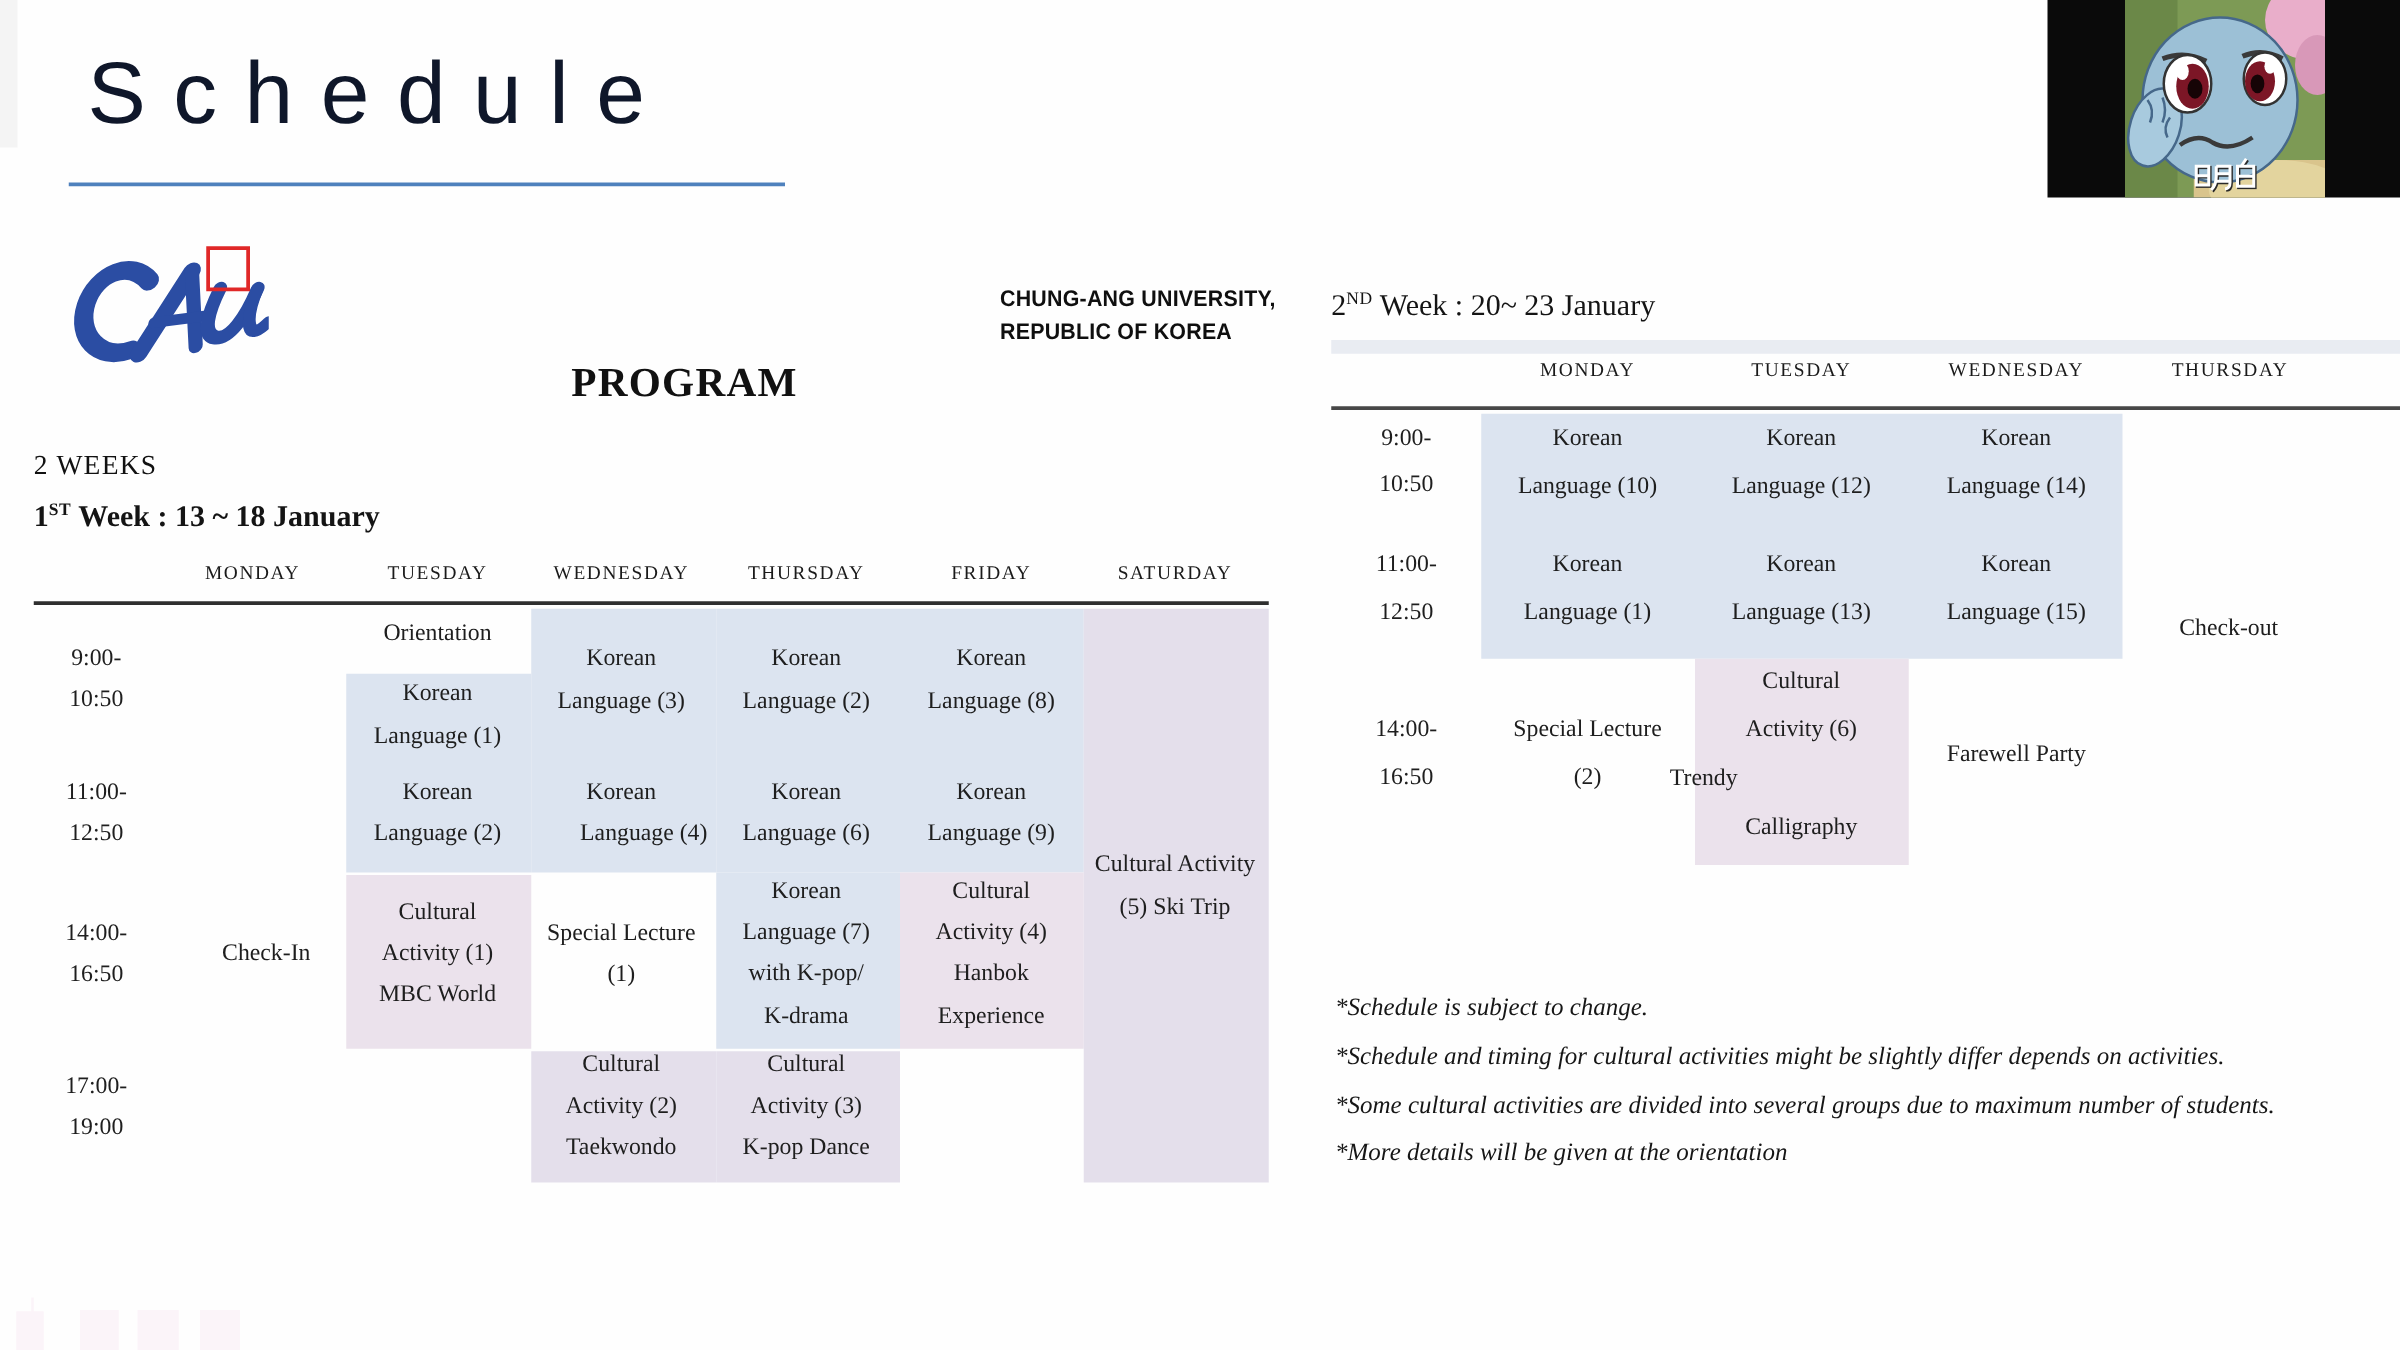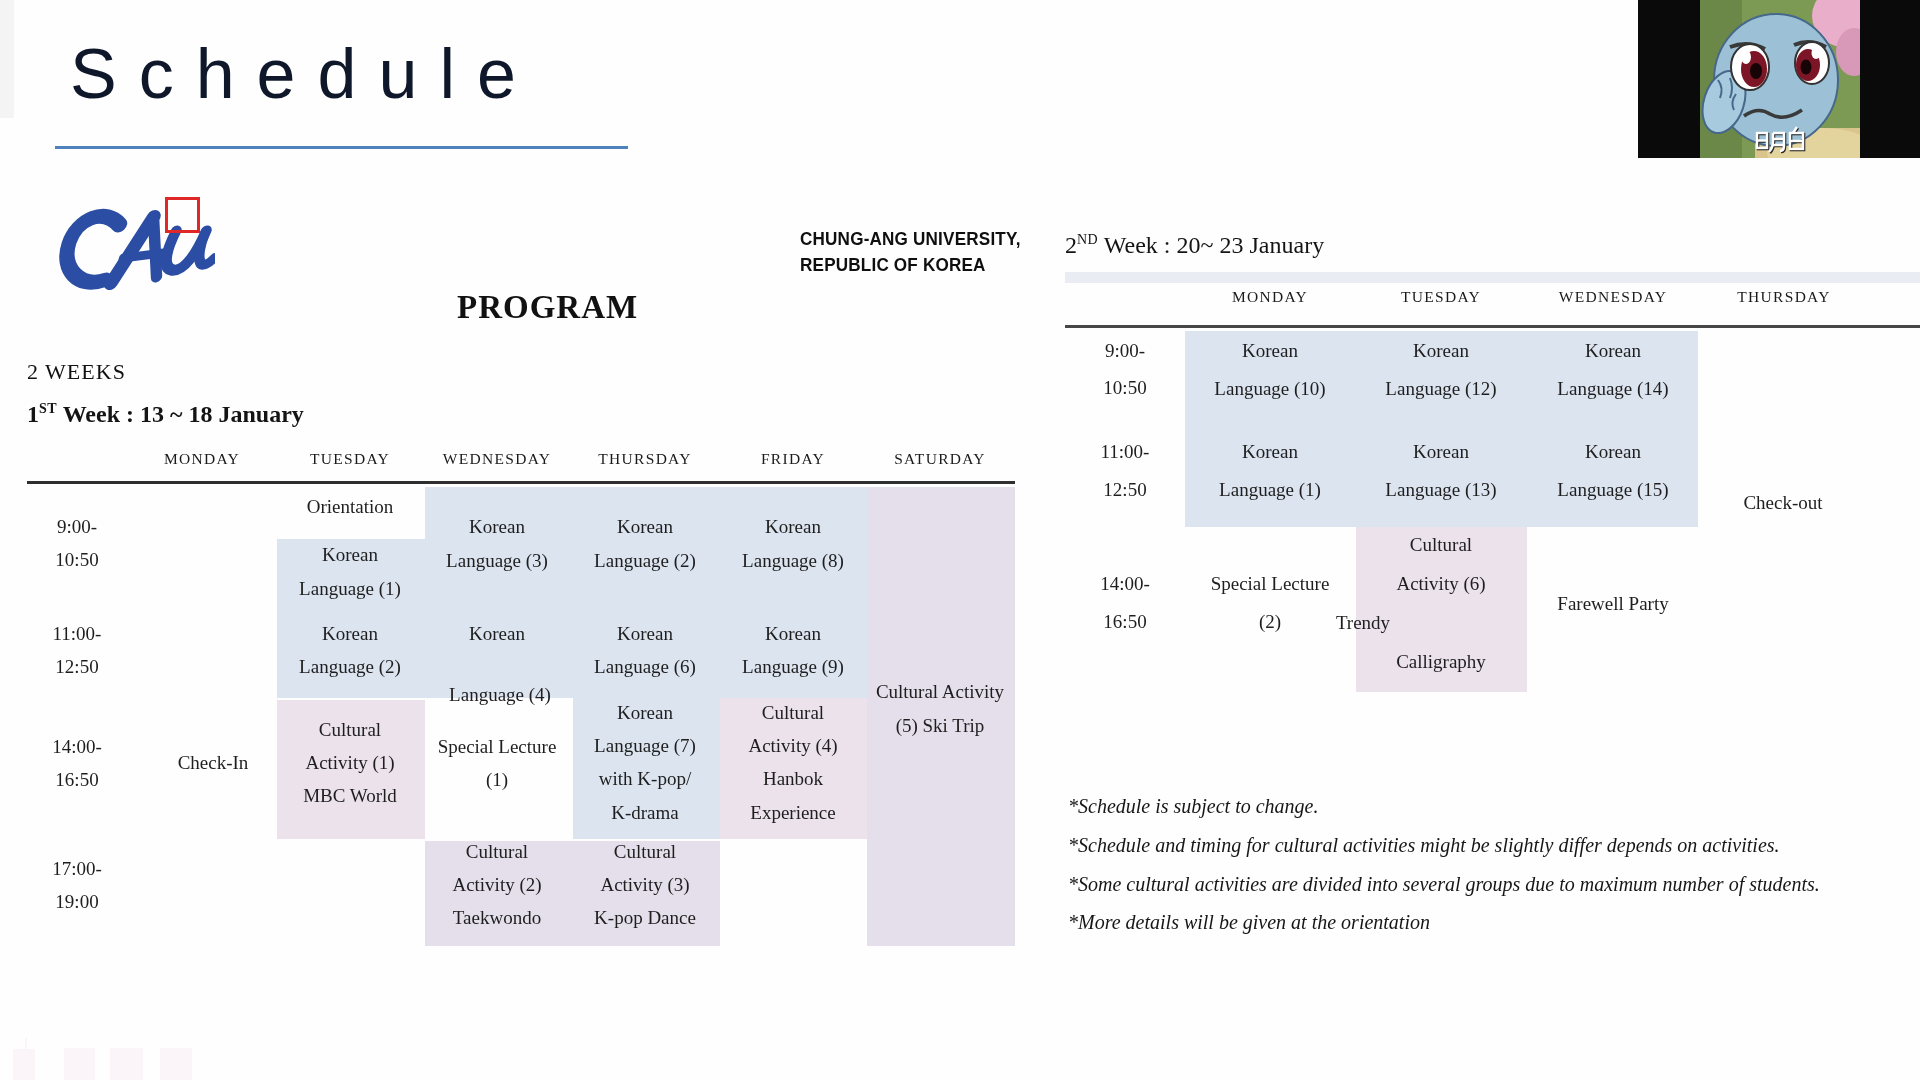--- a/index.html
+++ b/index.html
@@ -124,21 +124,21 @@
       <div class="lbl" style="left: 77px; top: 869px;">17:00-</div>
       <div class="lbl" style="left: 77px; top: 902px;">19:00</div>
       <div class="lbl" style="left: 350px; top: 507px;">Orientation</div>
       <div class="lbl" style="left: 350px; top: 555px;">Korean</div>
       <div class="lbl" style="left: 350px; top: 589px;">Language (1)</div>
       <div class="lbl" style="left: 350px; top: 634px;">Korean</div>
       <div class="lbl" style="left: 350px; top: 667px;">Language (2)</div>
       <div class="lbl" style="left: 497px; top: 527px;">Korean</div>
       <div class="lbl" style="left: 497px; top: 561px;">Language (3)</div>
       <div class="lbl" style="left: 497px; top: 634px;">Korean</div>
-      <div class="lbl" style="left: 500px; top: 667px; margin-top: 28px;">Language (4)</div>
+      <div class="lbl" style="left: 515px; top: 667px;">Language (4)</div>
       <div class="lbl" style="left: 645px; top: 527px;">Korean</div>
       <div class="lbl" style="left: 645px; top: 561px;">Language (2)</div>
       <div class="lbl" style="left: 645px; top: 634px;">Korean</div>
       <div class="lbl" style="left: 645px; top: 667px;">Language (6)</div>
       <div class="lbl" style="left: 793px; top: 527px;">Korean</div>
       <div class="lbl" style="left: 793px; top: 561px;">Language (8)</div>
       <div class="lbl" style="left: 793px; top: 634px;">Korean</div>
       <div class="lbl" style="left: 793px; top: 667px;">Language (9)</div>
       <div class="lbl" style="left: 213px; top: 763px;">Check-In</div>
       <div class="lbl" style="left: 350px; top: 730px;">Cultural</div>

